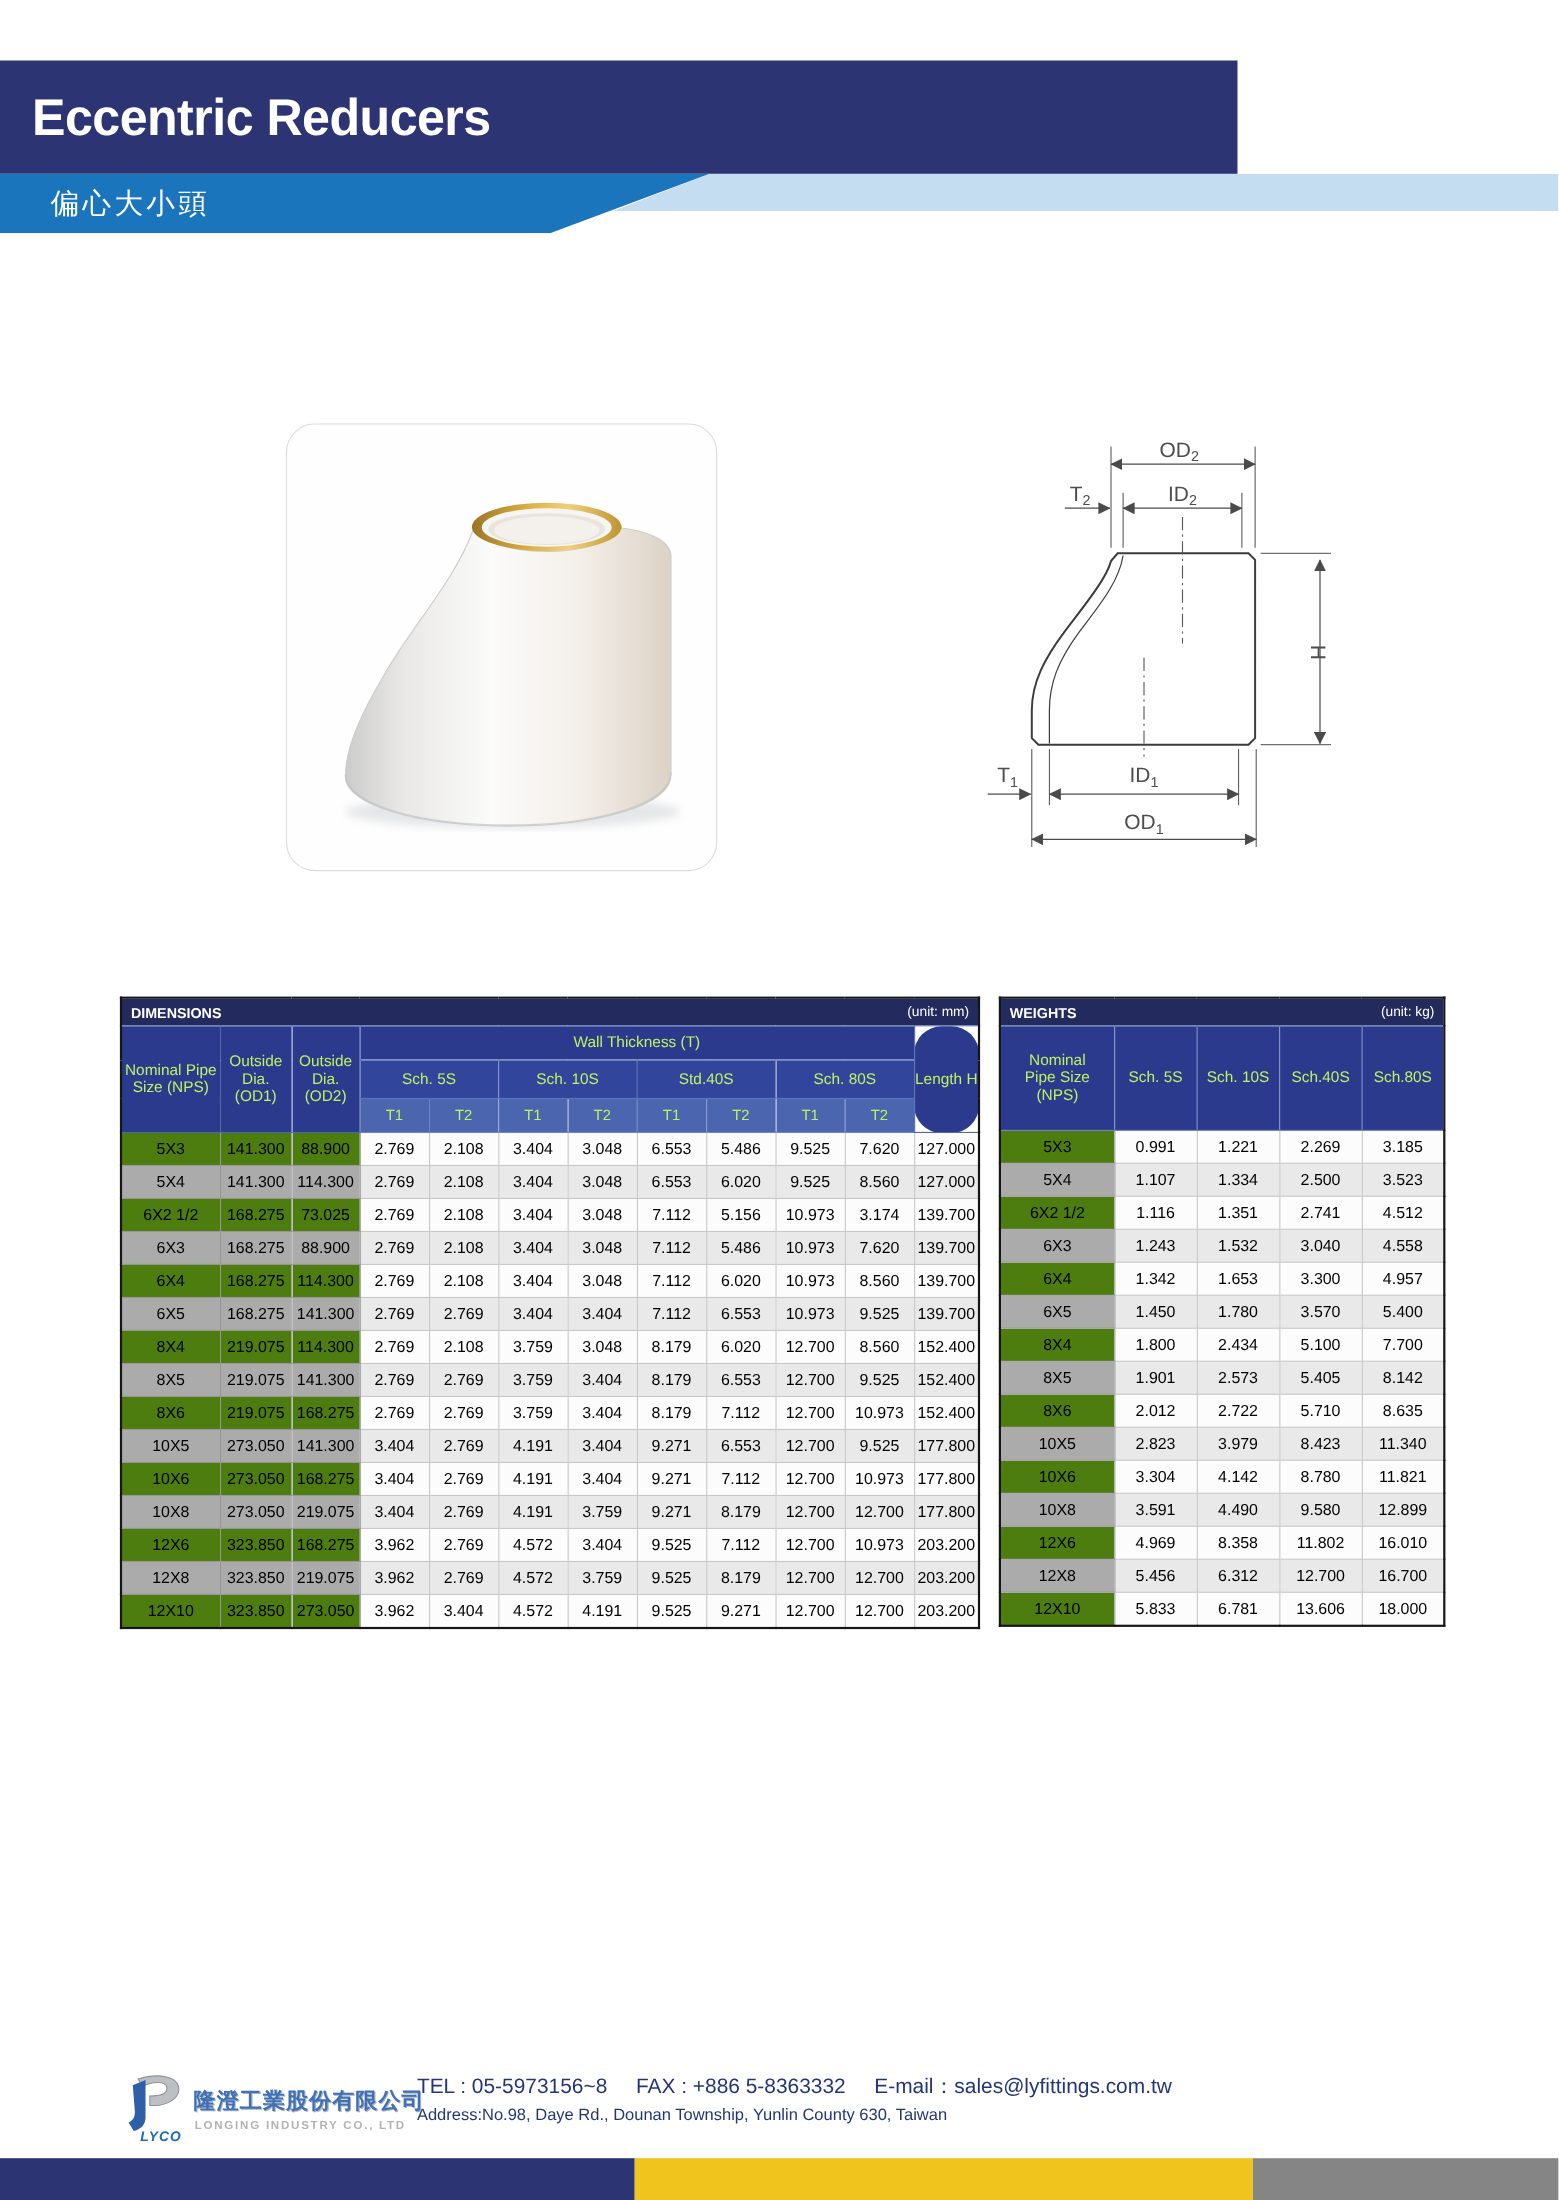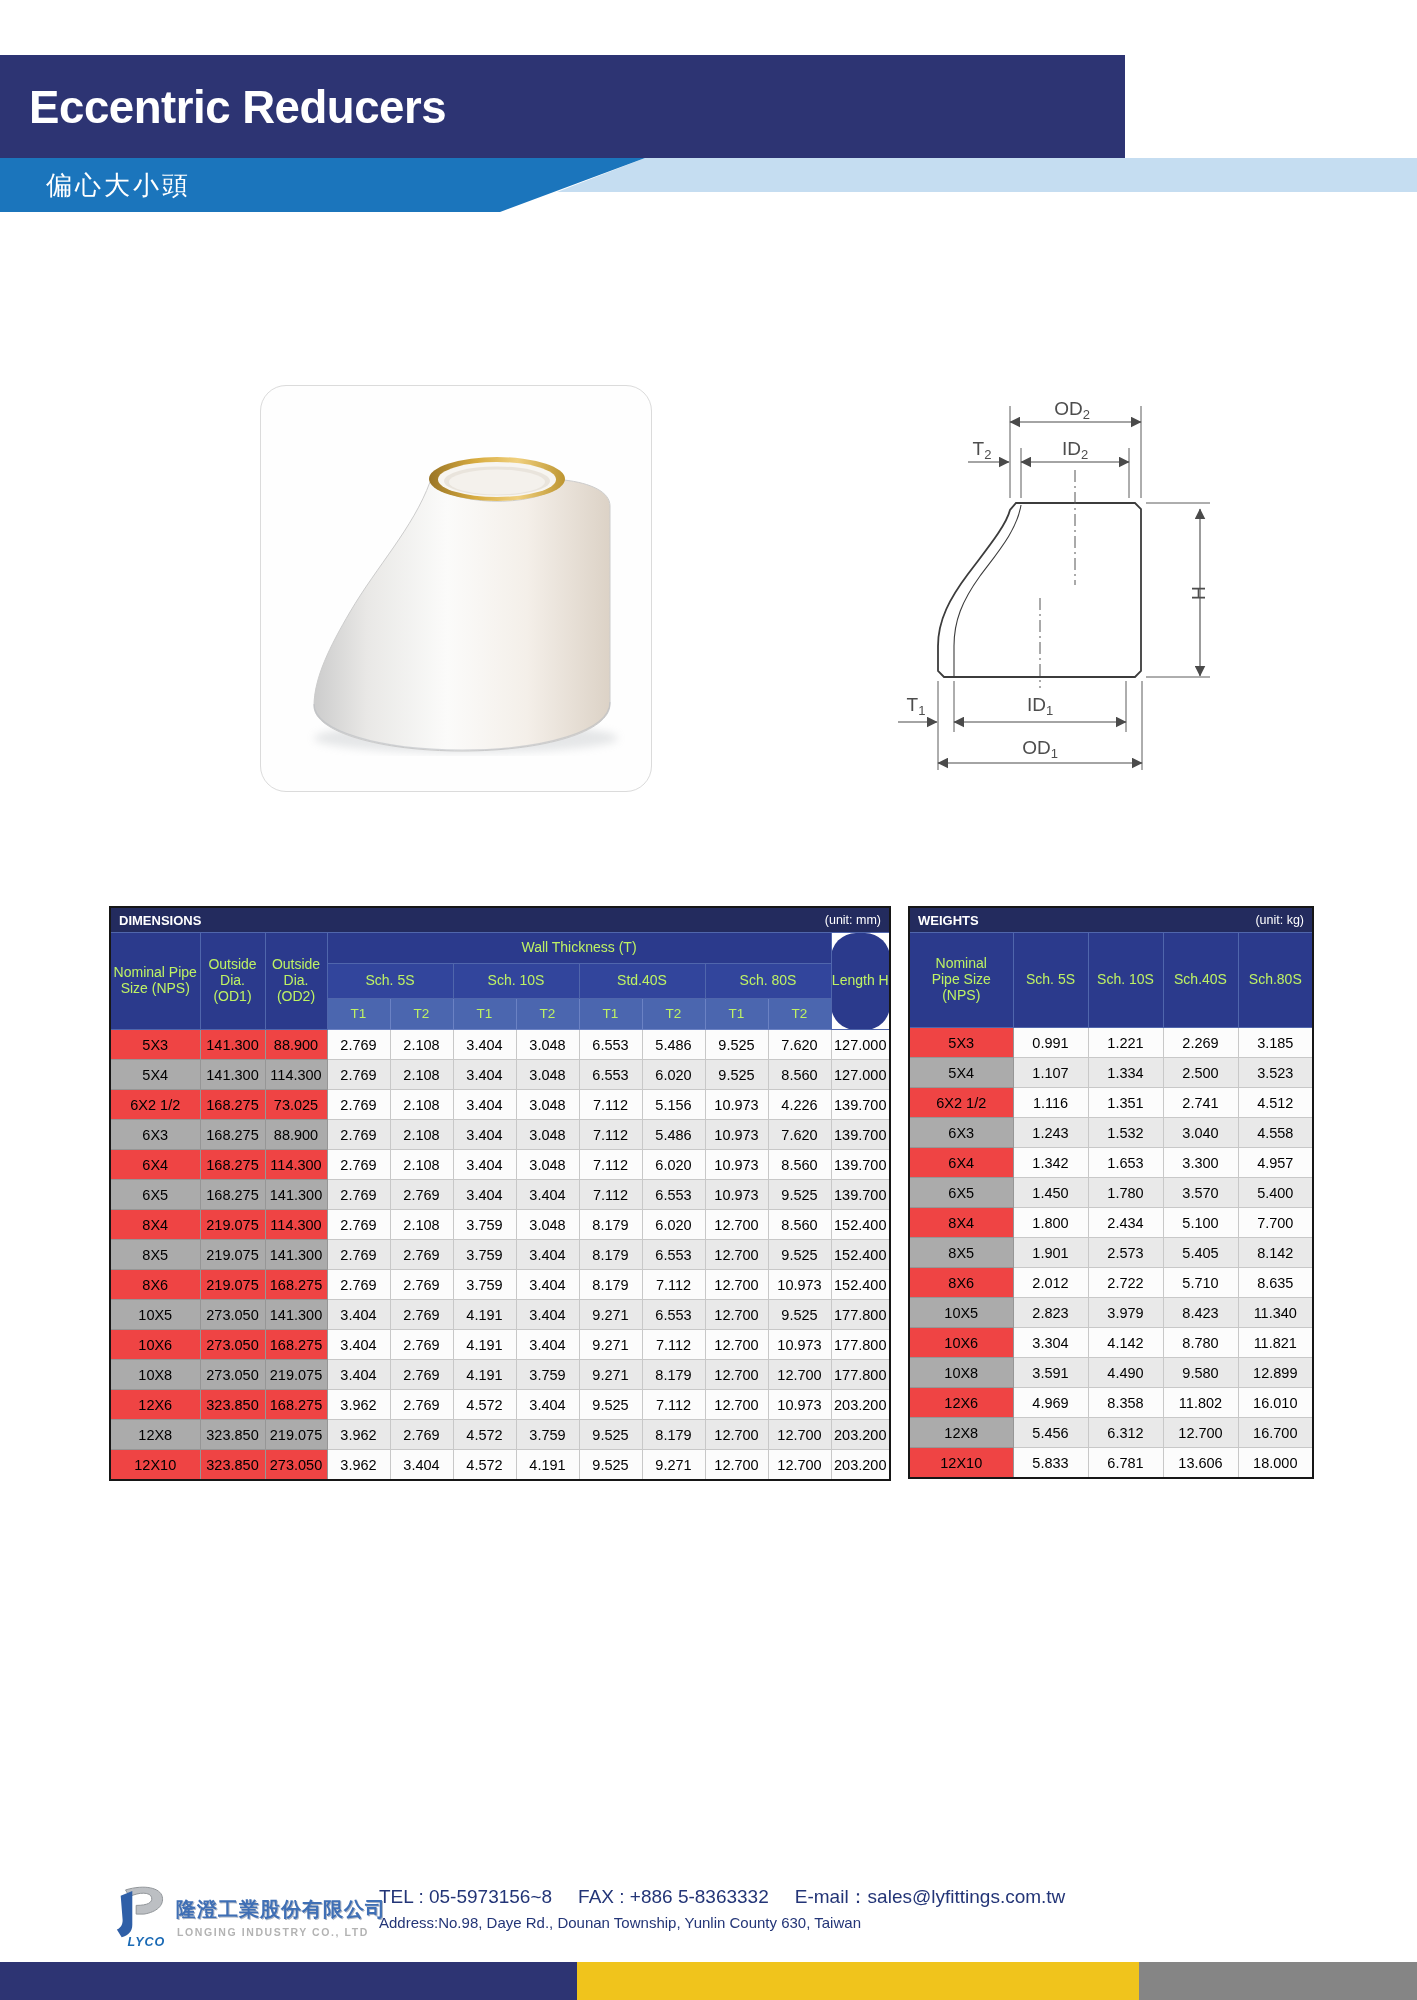--- a/index.html
+++ b/index.html
@@ -38,21 +38,21 @@
   thead th.hd{background:#2B3A8C;color:#bef264;font-weight:400;font-size:13.5px;
               border:1px solid #5066ac;line-height:1.14;}
   tr.hA th.hd{height:30px;font-size:14px;}
   tr.hB th.hd{background:#32459C;height:34px;font-size:14px;}
   tr.hC th.hd{background:#4B66AF;height:30px;font-size:13.5px;border-color:#6b82c4;}
   th.nowrap{white-space:nowrap;font-size:12.5px;border-radius:25px;}
   tr.hBig th.hd{height:94px;font-size:14px;}
   .nps-wrap{display:inline-block;max-width:62px;}
   tbody td{height:29px;font-size:14.5px;color:#000;background:#FCFCFC;border:1px solid #C8C8C8;}
   tbody tr:nth-child(even) td{background:#E9E9E9;}
-  tbody td.gray{background:#ef4444;border-color:#969696;}
+  tbody td.gray{background:#4d7c0f;border-color:#969696;}
   tbody tr:nth-child(even) td.gray{background:#ABABAB;}
 
   
   .logo-mark{position:absolute;left:112px;top:1884px;width:58px;height:66px;}
   .brand-zh{position:absolute;left:176px;top:1896px;width:210px;font-size:20px;font-weight:700;
             color:#3F6FB5;letter-spacing:1px;text-shadow:1px 1px 0 #aab4c4;white-space:nowrap;}
   .brand-en{position:absolute;left:177px;top:1926px;font-size:10.5px;font-weight:700;color:#b3b3b3;
             letter-spacing:1.6px;text-shadow:.6px .6px 0 #ffffff;white-space:nowrap;}
   .contact1{position:absolute;left:379px;top:1884px;font-size:19px;color:#233577;white-space:nowrap;}
   .contact1 span{margin-right:26px;}
@@ -237,21 +237,21 @@
           <td class="gray">6X2 1/2</td>
           <td class="gray">168.275</td>
           <td class="gray">73.025</td>
           <td>2.769</td>
           <td>2.108</td>
           <td>3.404</td>
           <td>3.048</td>
           <td>7.112</td>
           <td>5.156</td>
           <td>10.973</td>
-          <td>4.226</td>
+          <td>3.174</td>
           <td>139.700</td>
         </tr>
         <tr>
           <td class="gray">6X3</td>
           <td class="gray">168.275</td>
           <td class="gray">88.900</td>
           <td>2.769</td>
           <td>2.108</td>
           <td>3.404</td>
           <td>3.048</td>

